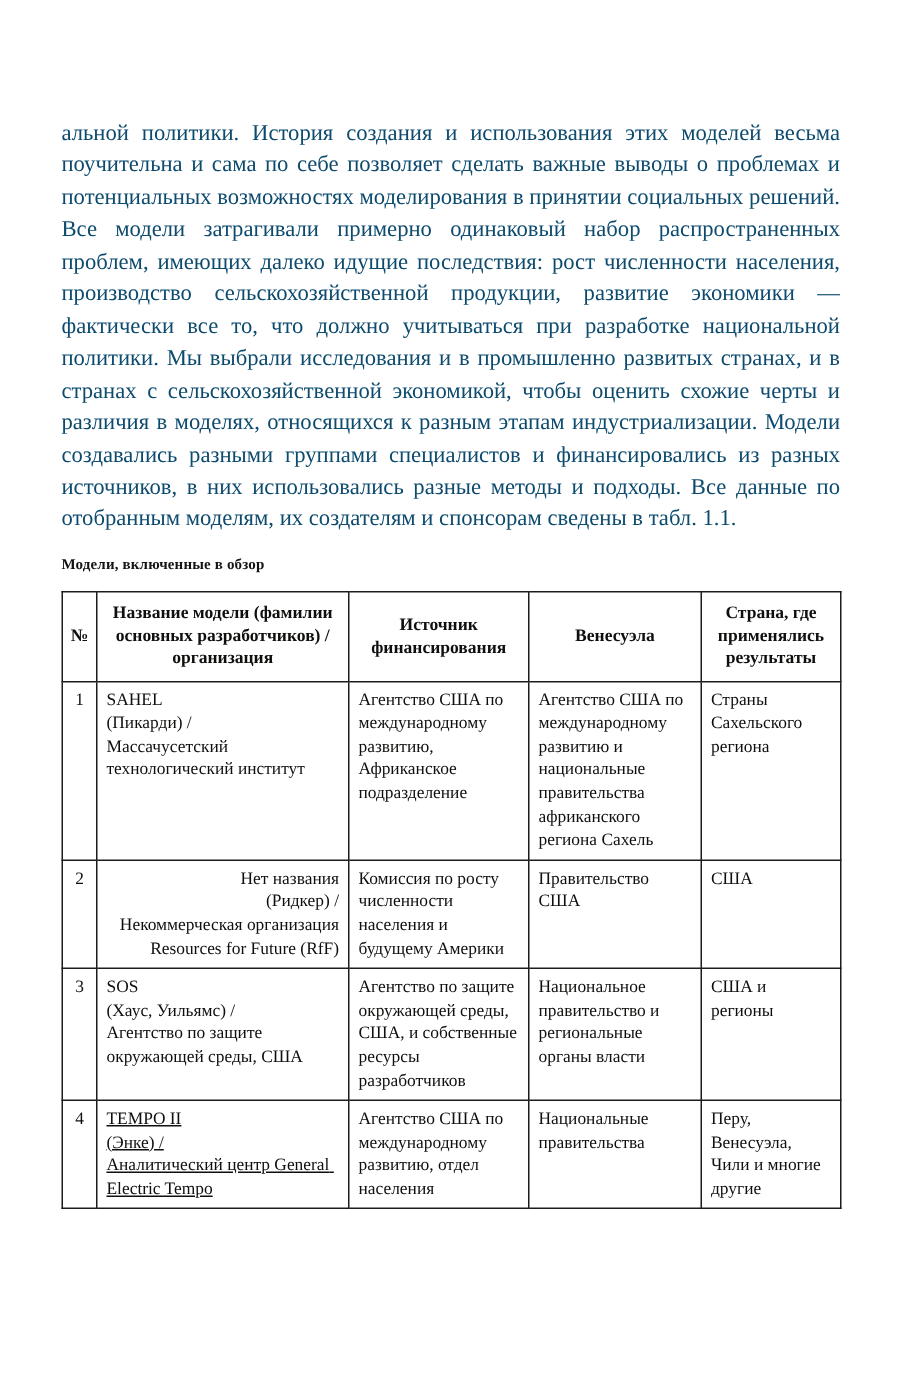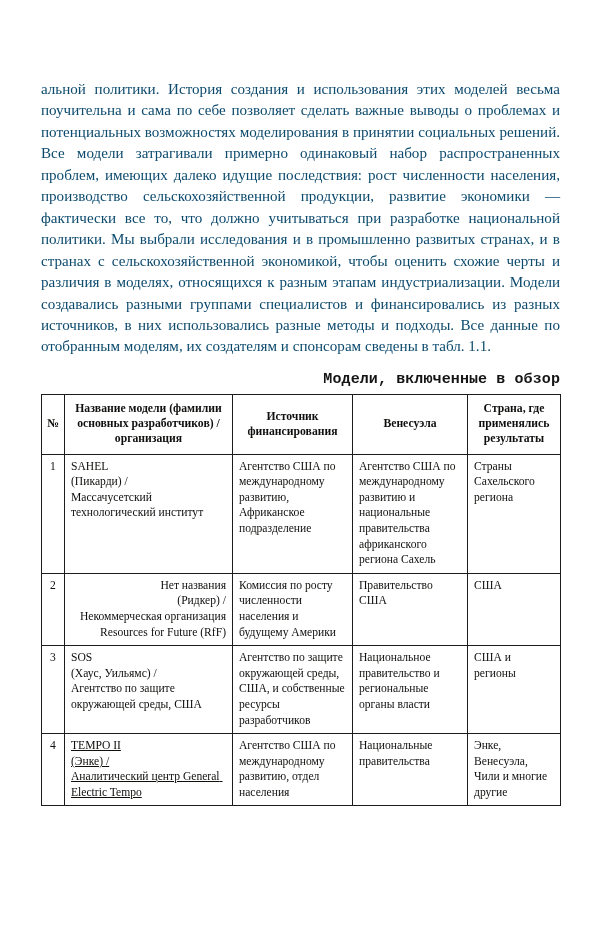--- a/index.html
+++ b/index.html
@@ -76,24 +76,24 @@
     text-align: right;
     font-style: italic;
     font-size: 14.2px;
     color: #161616;
   }
   .tbl-title {
     position: absolute;
     left: 41px;
     top: 371px;
     width: 519px;
-    text-align: right;
-    font-family: Liberation Mono, monospace;
+    text-align: left;
+    font-family: Liberation Serif, serif;
     font-weight: bold;
-    font-size: 15px;
+    font-size: 10px;
     color: #141414;
     letter-spacing: .1px;
   }
 
   
   .models-table {
     position: absolute;
     left: 41px;
     top: 394px;
     width: 519px;
@@ -190,18 +190,18 @@
         <td>Национальное правительство и региональные органы власти</td>
         <td>США и регионы</td>
       </tr>
       <tr>
         <td class="num">4</td>
         <td style="white-space: pre-wrap; text-decoration: underline;">TEMPO II
 (Энке) /
 Аналитический центр General Electric Tempo</td>
         <td>Агентство США по международному развитию, отдел населения</td>
         <td>Национальные правительства</td>
-        <td>Энке, Венесуэла, Чили и многие другие</td>
+        <td>Перу, Венесуэла, Чили и многие другие</td>
       </tr>
     </tbody>
   </table>
 
 </div>
 
 </body></html>

